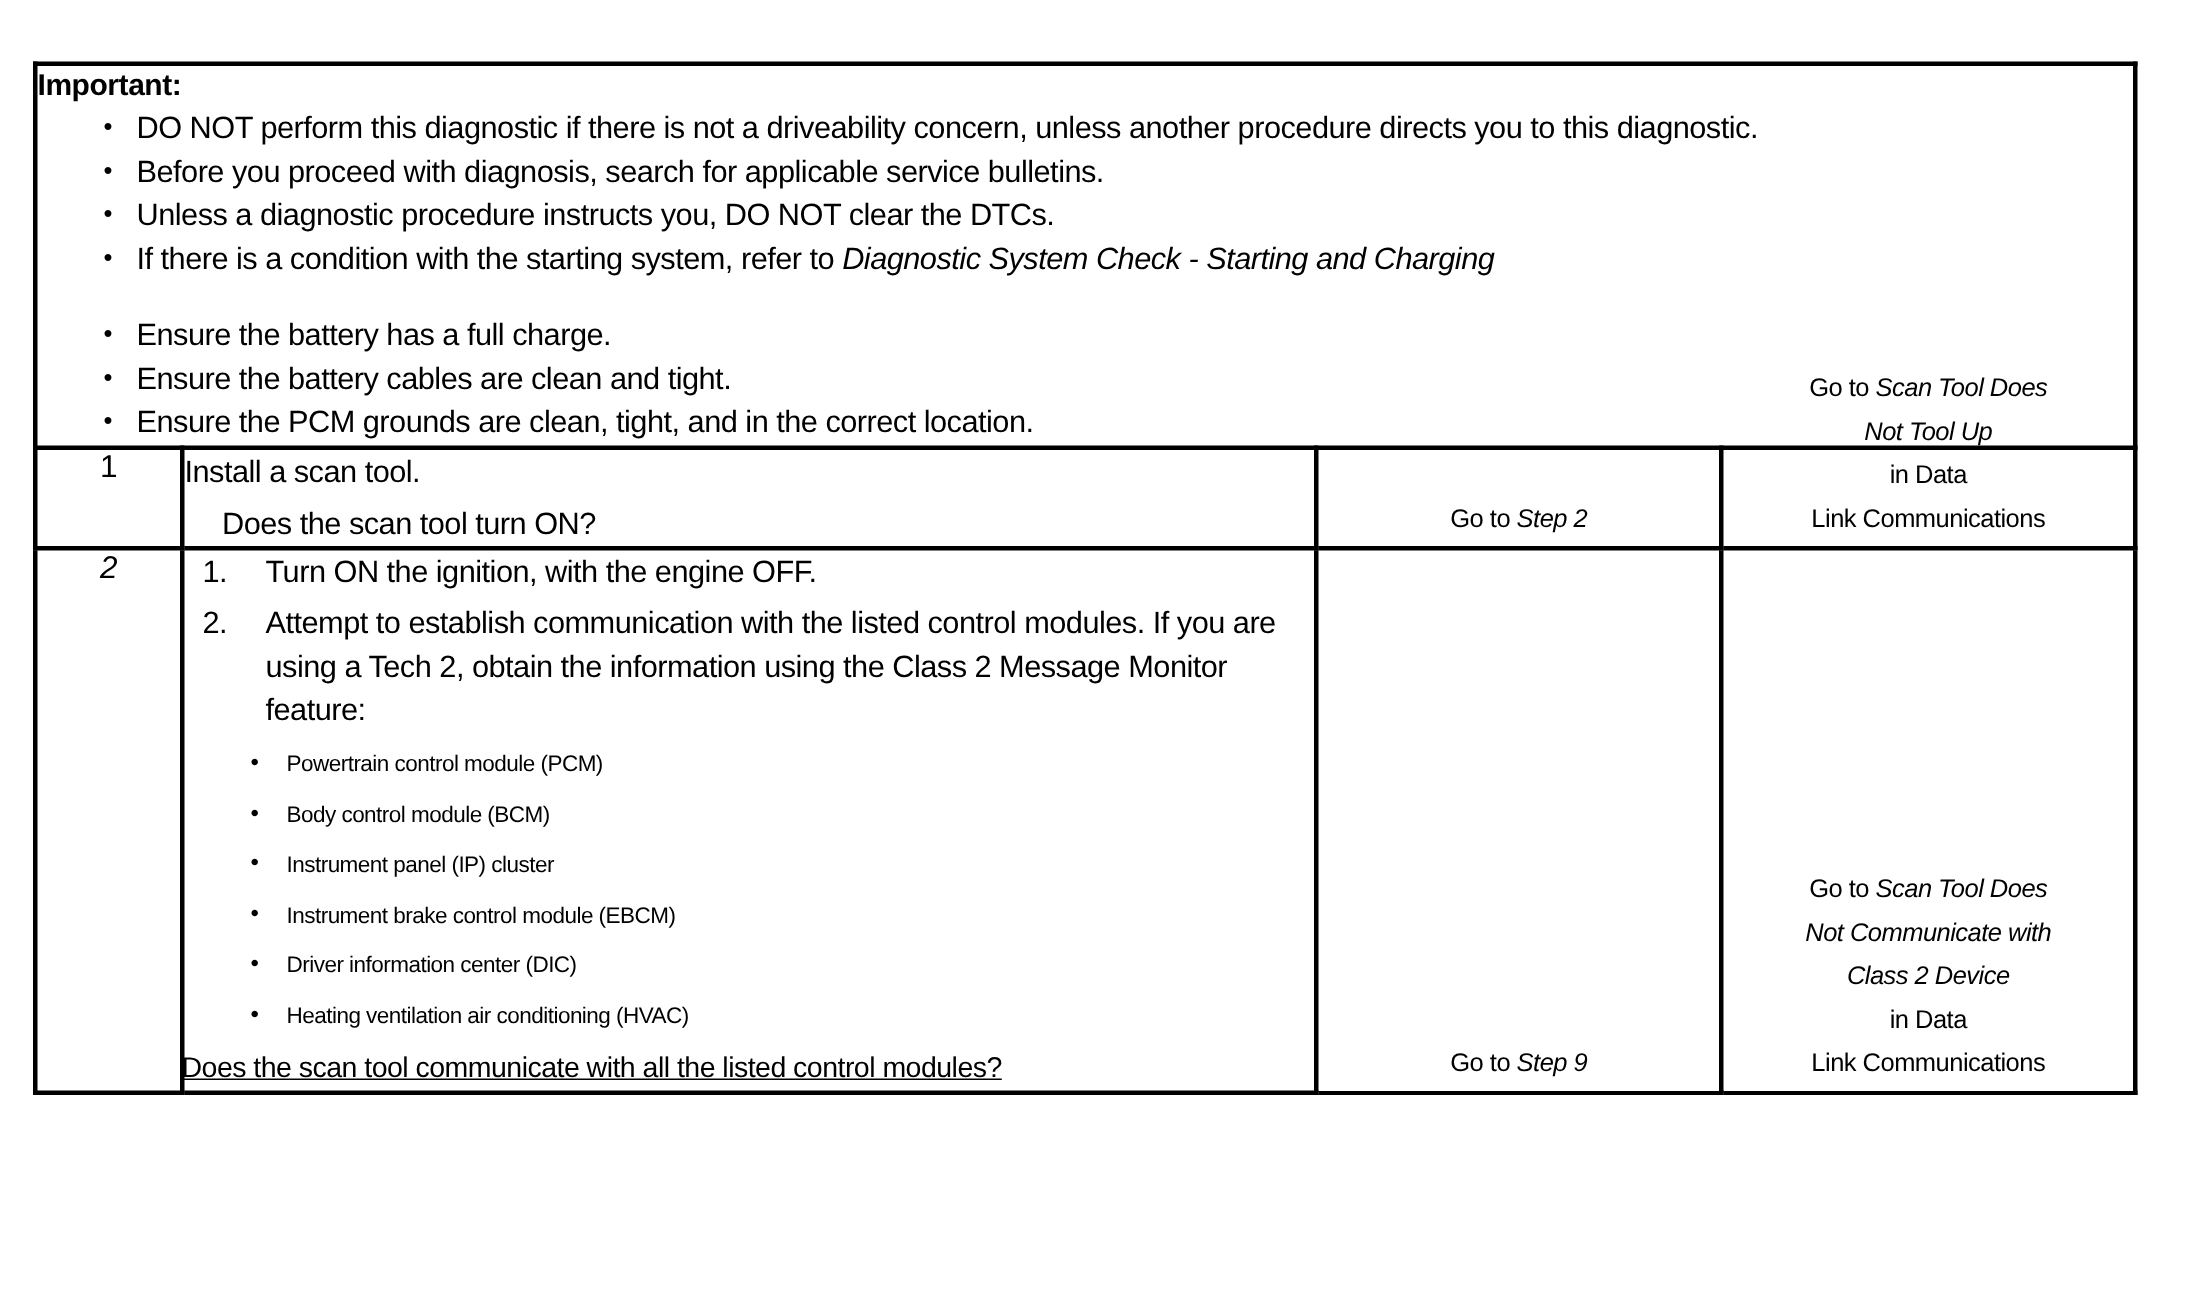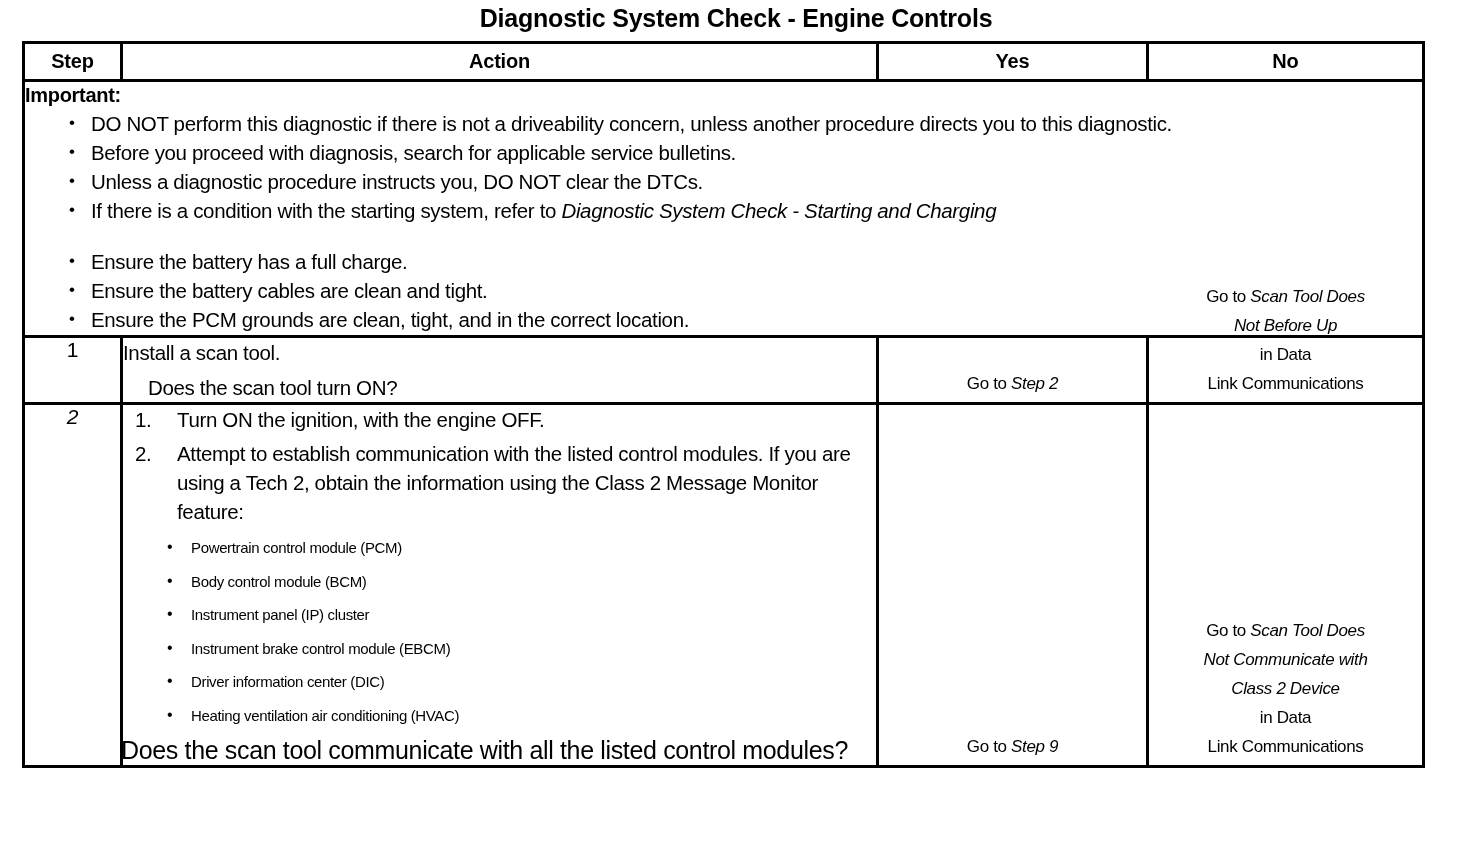--- a/index.html
+++ b/index.html
@@ -155,25 +155,26 @@
     padding-left: 26px;
   }
   ul.sublist > li::before {
     content: "\2022";
     position: absolute;
     left: 2px;
     top: -1px;
     font-size: 16px;
   }
   .q-line {
-    font-size: 25px;
+    font-size: 19px;
     line-height: 29px;
     letter-spacing: -0.35px;
     margin-top: 4px;
     margin-left: -2px;
+    text-decoration: underline;
   }
 
   
   .ans-cell {
     position: relative;
     text-align: center;
     padding: 4px 6px 4px 6px;
   }
   .ans-bottom {
     position: absolute;
@@ -187,37 +188,30 @@
     line-height: 29px;
     letter-spacing: -0.35px;
     white-space: nowrap;
   }
 </style>
 </head>
 <body>
 
 <div class="page">
 
-  <div class="doc-title">Diagnostic System Check - Engine Controls</div>
 
   <table class="dtable">
     <colgroup>
       <col class="c-step">
       <col class="c-act">
       <col class="c-yes">
       <col class="c-no">
     </colgroup>
 
     <tbody>
-        <tr class="hdr">
-      <td>Step</td>
-      <td>Action</td>
-      <td>Yes</td>
-      <td>No</td>
-    </tr>
 
     <tr>
       <td class="imp-cell" colspan="4">
         <div class="imp-title">Important:</div>
         <ul class="bullets">
           <li>DO NOT perform this diagnostic if there is not a driveability concern, unless another procedure directs you to this diagnostic.</li>
           <li>Before you proceed with diagnosis, search for applicable service bulletins.</li>
           <li>Unless a diagnostic procedure instructs you, DO NOT clear the DTCs.</li>
           <li><span>If there is a condition with the starting system, refer to </span><span class="ital">Diagnostic System Check - Starting and Charging</span></li>
         </ul>
@@ -237,21 +231,21 @@
         <div class="act-line last">Does the scan tool turn ON?</div>
       </td>
       <td class="ans-cell">
         <div class="ans-bottom">
           <div class="ans-line"><span>Go to </span><span class="ital">Step 2</span></div>
         </div>
       </td>
       <td class="ans-cell">
         <div class="ans-bottom">
           <div class="ans-line"><span>Go to </span><span class="ital">Scan Tool Does</span></div>
-          <div class="ans-line ital">Not Before Up</div>
+          <div class="ans-line ital">Not Tool Up</div>
           <div class="ans-line">in Data</div>
           <div class="ans-line">Link Communications</div>
         </div>
       </td>
     </tr>
 
     <tr>
       <td class="stepnum">2</td>
       <td class="act-cell">
         <ol class="numlist">

